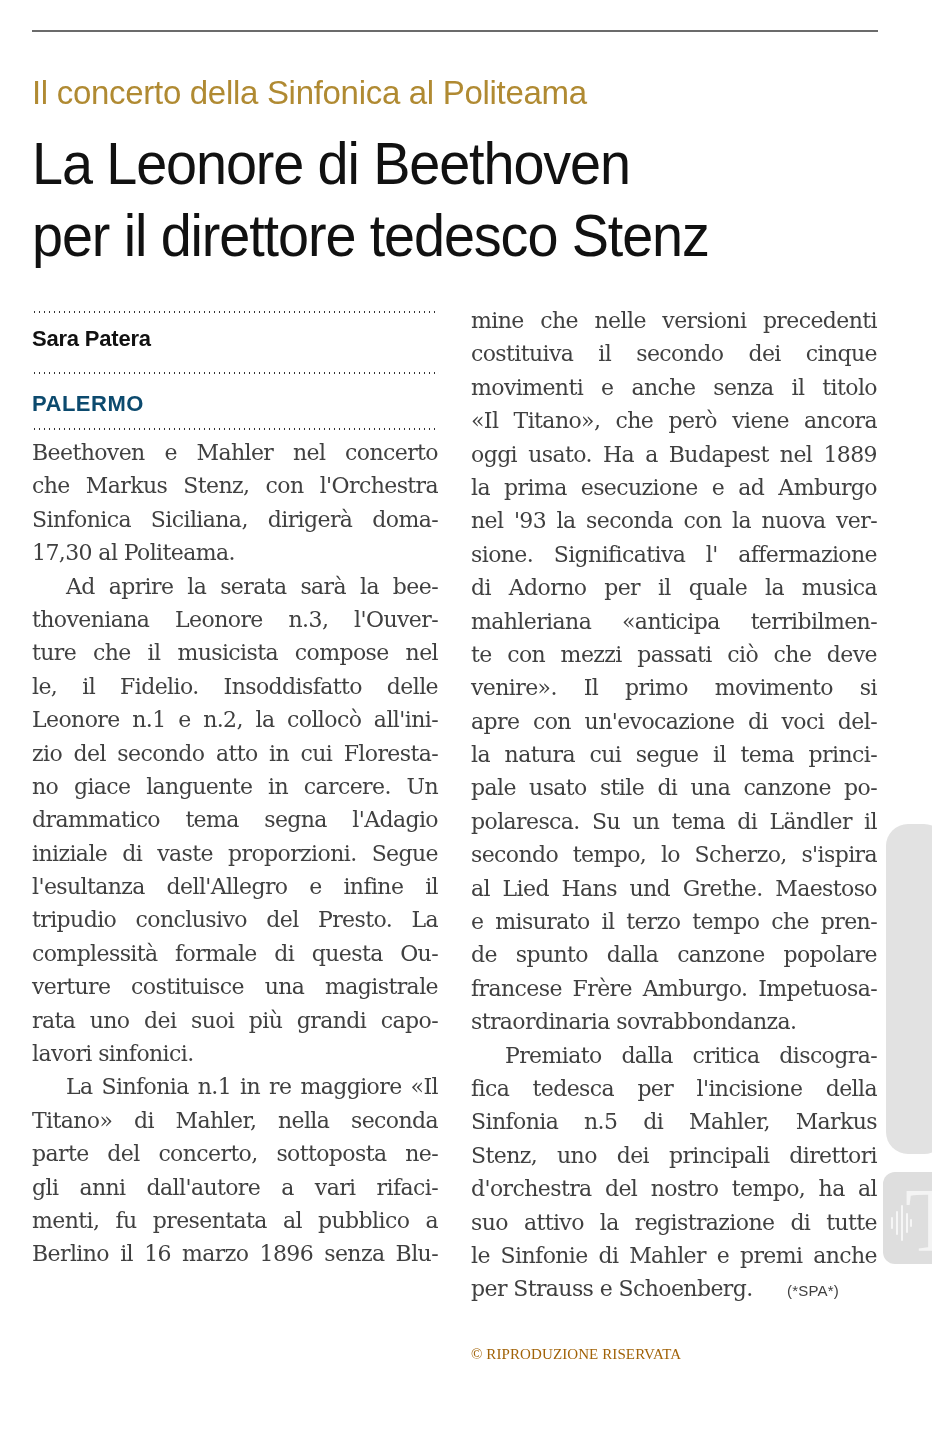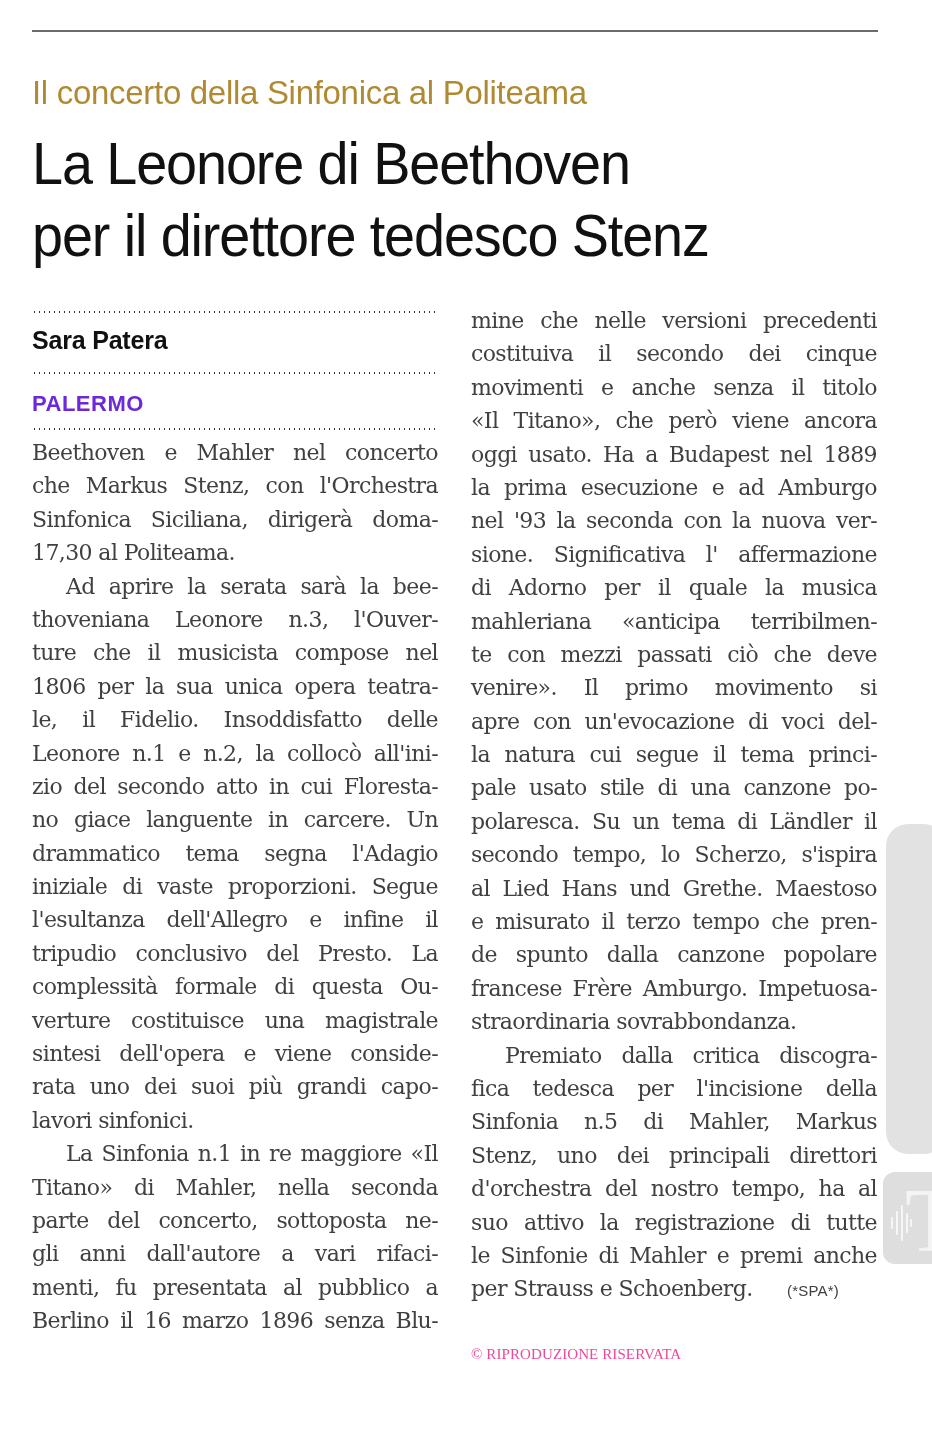--- a/index.html
+++ b/index.html
@@ -22,45 +22,45 @@
     .headline span { display: block; white-space: nowrap; }
 
     .dots {
       position: absolute; left: 32px; width: 406px; height: 2px;
       background-image: radial-gradient(circle, #333 0.9px, transparent 1.1px);
       background-size: 5px 2px; background-repeat: repeat-x;
     }
     .byline {
       position: absolute; left: 32px; top: 326px;
       font-family: "Liberation Sans", sans-serif; font-weight: bold;
-      font-size: 25px; color: #111; letter-spacing: -0.2px;
+      font-size: 22px; color: #111; letter-spacing: -0.2px;
     }
     .dateline {
       position: absolute; left: 32px; top: 391px;
       font-family: "Liberation Sans", sans-serif; font-weight: bold;
-      font-size: 22px; color: #6d28d9; letter-spacing: 0.5px;
+      font-size: 22px; color: #0c4a6e; letter-spacing: 0.5px;
     }
 
     .col {
       position: absolute; width: 406px;
       font-size: 22px; line-height: 33.4px; color: #404040;
     }
     .col-left { left: 32px; top: 436px; }
     .col-right { left: 471px; top: 304px; }
     .line {
       display: block; white-space: nowrap; text-align: justify; text-align-last: justify;
       height: 33.4px; overflow: visible; letter-spacing: -0.6px;
     }
     .line.last { text-align-last: left; }
     .line.indent { padding-left: 34px; }
 
     .spa { font-family: "Liberation Sans", sans-serif; font-size: 15px; letter-spacing: 0.2px; margin-left: 30px; }
     .copyright {
       position: absolute; left: 471px; top: 1346px;
-      font-family: "Liberation Serif", serif; font-size: 15px; color: #ec4899; letter-spacing: 0.1px;
+      font-family: "Liberation Serif", serif; font-size: 15px; color: #a16207; letter-spacing: 0.1px;
     }
 
     .side-panel {
       position: absolute; left: 886px; top: 824px; width: 60px; height: 330px;
       background: #e2e2e2; border-radius: 22px;
     }
     .side-logo {
       position: absolute; left: 883px; top: 1172px; width: 60px; height: 92px;
       background: #dedede; border-radius: 12px; overflow: hidden;
     }
@@ -89,32 +89,30 @@
 <div class="dots" style="top:428px"></div>
 
 <div class="col col-left" id="col-left">
     <span class="line">Beethoven e Mahler nel concerto</span>
     <span class="line">che Markus Stenz, con l'Orchestra</span>
     <span class="line">Sinfonica Siciliana, dirigerà doma-</span>
     <span class="line last">17,30 al Politeama.</span>
     <span class="line indent">Ad aprire la serata sarà la bee-</span>
     <span class="line">thoveniana Leonore n.3, l'Ouver-</span>
     <span class="line">ture che il musicista compose nel</span>
-    <span class="line">1806 per la sua unica opera teatra-</span>
     <span class="line">le, il Fidelio. Insoddisfatto delle</span>
     <span class="line">Leonore n.1 e n.2, la collocò all'ini-</span>
     <span class="line">zio del secondo atto in cui Floresta-</span>
     <span class="line">no giace languente in carcere. Un</span>
     <span class="line">drammatico tema segna l'Adagio</span>
     <span class="line">iniziale di vaste proporzioni. Segue</span>
     <span class="line">l'esultanza dell'Allegro e infine il</span>
     <span class="line">tripudio conclusivo del Presto. La</span>
     <span class="line">complessità formale di questa Ou-</span>
     <span class="line">verture costituisce una magistrale</span>
-    <span class="line">sintesi dell'opera e viene conside-</span>
     <span class="line">rata uno dei suoi più grandi capo-</span>
     <span class="line last">lavori sinfonici.</span>
     <span class="line indent">La Sinfonia n.1 in re maggiore «Il</span>
     <span class="line">Titano» di Mahler, nella seconda</span>
     <span class="line">parte del concerto, sottoposta ne-</span>
     <span class="line">gli anni dall'autore a vari rifaci-</span>
     <span class="line">menti, fu presentata al pubblico a</span>
     <span class="line">Berlino il 16 marzo 1896 senza Blu-</span>
   </div>
 <div class="col col-right" id="col-right">

